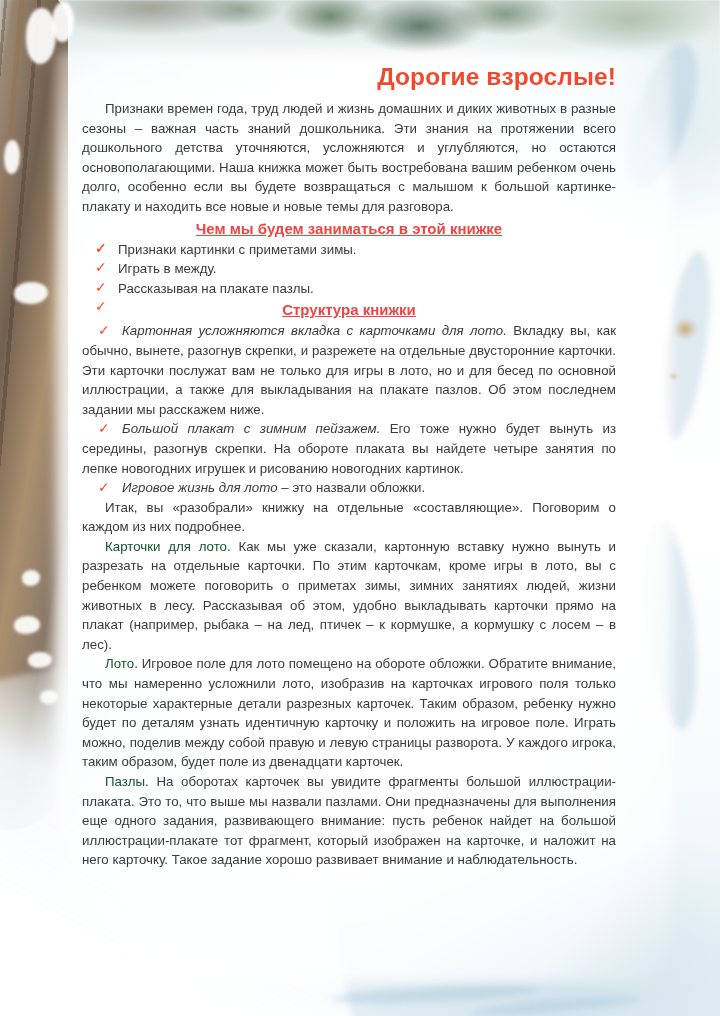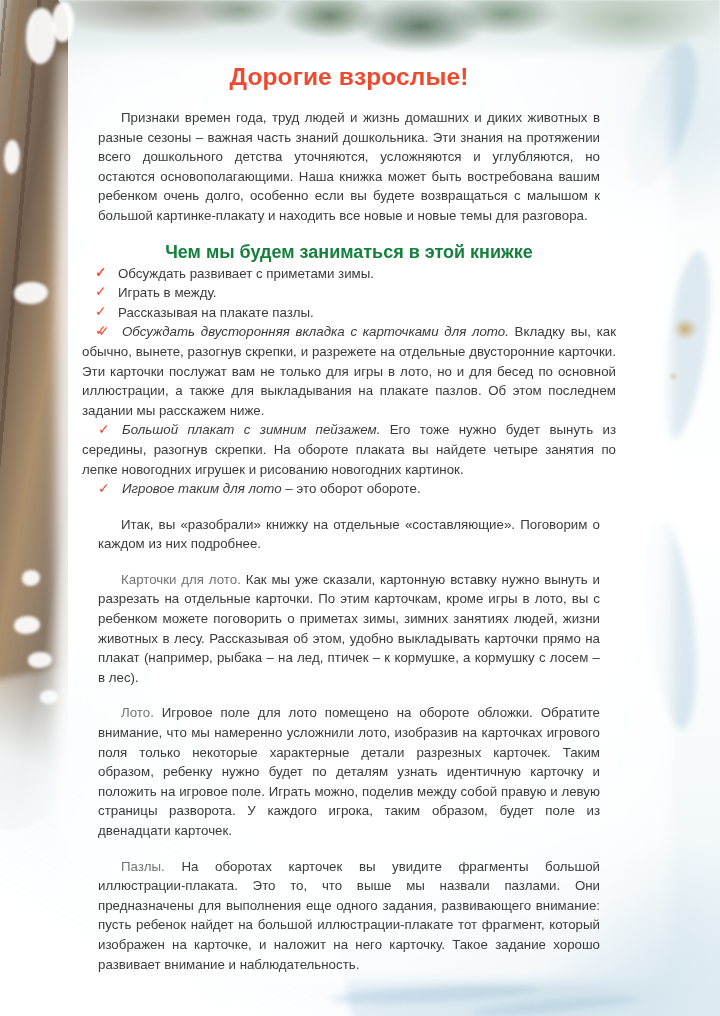--- a/index.html
+++ b/index.html
@@ -114,41 +114,42 @@
     width: 534px;
     color: #3b3b3b;
     font-size: 13.3px;
     line-height: 19.6px;
   }
 
   .title {
     color: #ef4a2e;
     font-size: 24.5px;
     font-weight: bold;
-    text-align: center;
+    text-align: right;
     letter-spacing: .1px;
     margin: 0 0 7px 0;
     line-height: 30px;
   }
   .heading {
-    color: #15803d;
-    font-size: 18px;
+    color: #ef4444;
+    font-size: 15px;
     font-weight: bold;
     text-align: center;
     margin: 1px 0 1px 0;
     line-height: 21px;
+    text-decoration: underline;
   }
   p.para {
-    margin: 16px;
+    margin: 0;
     text-align: justify;
     text-indent: 23px;
     hyphens: none;
   }
   .lead {
-    color: #737373;
+    color: #14532d;
   }
 
   ul.checklist {
     list-style: none;
     margin: 1px 0 0 0;
     padding: 0;
   }
   ul.checklist li {
     position: relative;
     padding-left: 36px;
@@ -230,45 +231,46 @@
     <p class="para">Признаки времен года, труд людей и жизнь домашних и диких животных в разные сезоны – важная часть знаний дошкольника. Эти знания на протяжении всего дошкольного детства уточняются, усложняются и углубляются, но остаются основополагающими. Наша книжка может быть востребована вашим ребенком очень долго, особенно если вы будете возвращаться с малышом к большой картинке-плакату и находить все новые и новые темы для разговора.</p>
 
     <h2 class="heading">Чем мы будем заниматься в этой книжке</h2>
 
     <ul class="checklist">
       <li>
         <span class="tick">✓</span>
       </li>
       <li>
         <span class="tick">✓</span>
-        <span>Обсуждать развивает с приметами зимы.</span>
+        <span>Признаки картинки с приметами зимы.</span>
       </li>
       <li>
         <span class="tick">✓</span>
         <span>Играть в между.</span>
       </li>
       <li>
         <span class="tick">✓</span>
         <span>Рассказывая на плакате пазлы.</span>
       </li>
       <li>
         <span class="tick">✓</span>
       </li>
     </ul>
 
+    <h2 class="heading">Структура книжки</h2>
 
     <ul class="struct-list">
       <li>
-        <span class="tick">✓</span><em>Обсуждать двусторонняя вкладка с карточками для лото.</em><span> Вкладку вы, как обычно, вынете, разогнув скрепки, и разрежете на отдельные двусторонние карточки. Эти карточки послужат вам не только для игры в лото, но и для бесед по основной иллюстрации, а также для выкладывания на плакате пазлов. Об этом последнем задании мы расскажем ниже.</span>
+        <span class="tick">✓</span><em>Картонная усложняются вкладка с карточками для лото.</em><span> Вкладку вы, как обычно, вынете, разогнув скрепки, и разрежете на отдельные двусторонние карточки. Эти карточки послужат вам не только для игры в лото, но и для бесед по основной иллюстрации, а также для выкладывания на плакате пазлов. Об этом последнем задании мы расскажем ниже.</span>
       </li>
       <li>
         <span class="tick">✓</span><em>Большой плакат с зимним пейзажем.</em><span> Его тоже нужно будет вынуть из середины, разогнув скрепки. На обороте плаката вы найдете четыре занятия по лепке новогодних игрушек и рисованию новогодних картинок.</span>
       </li>
       <li>
-        <span class="tick">✓</span><em>Игровое таким для лото</em><span> – это оборот обороте.</span>
+        <span class="tick">✓</span><em>Игровое жизнь для лото</em><span> – это назвали обложки.</span>
       </li>
     </ul>
 
 
     <p class="para">Итак, вы «разобрали» книжку на отдельные «составляющие». Поговорим о каждом из них подробнее.</p>
 
     <p class="para">
       <span class="lead">Карточки для лото.</span><span> Как мы уже сказали, картонную вставку нужно вынуть и разрезать на отдельные карточки. По этим карточкам, кроме игры в лото, вы с ребенком можете поговорить о приметах зимы, зимних занятиях людей, жизни животных в лесу. Рассказывая об этом, удобно выкладывать карточки прямо на плакат (например, рыбака – на лед, птичек – к кормушке, а кормушку с лосем – в лес).</span>
     </p>
 

